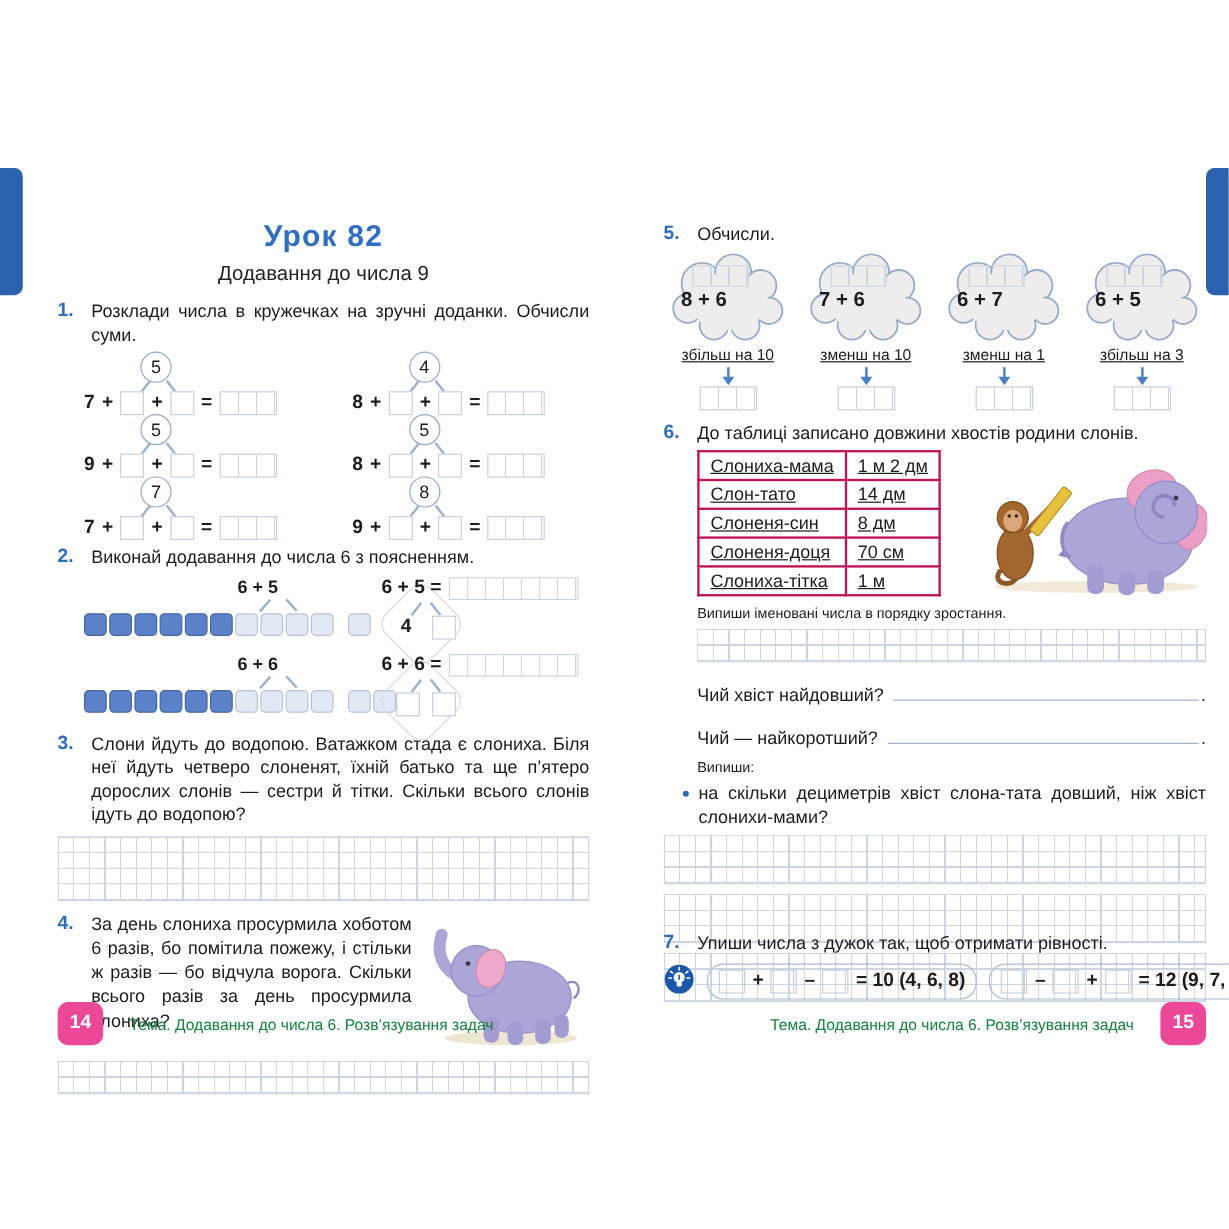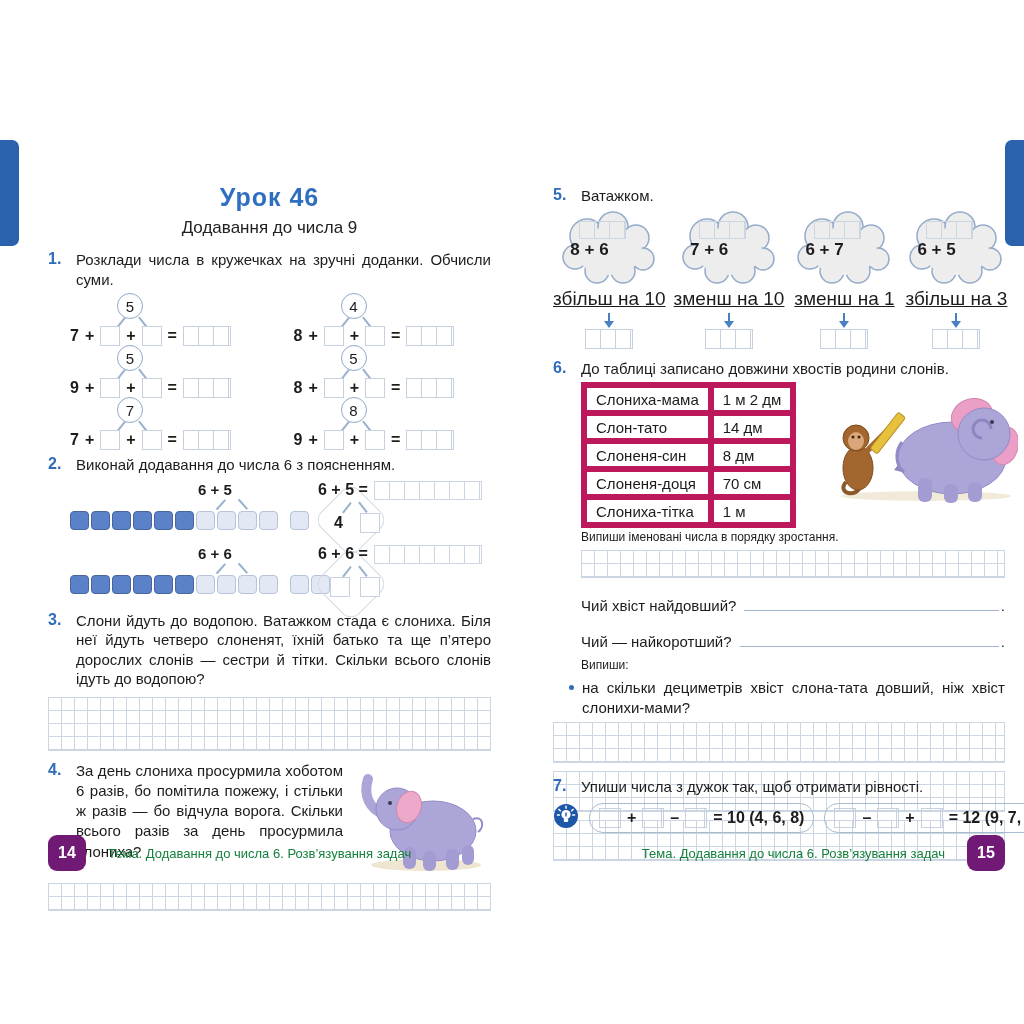--- a/index.html
+++ b/index.html
@@ -67,39 +67,39 @@
   .grid.h40{height:40px;margin:4px 0 8px 0;}
 
   .ex4-flex{display:flex;gap:8px;}
   .ex4-text{flex:1;font-size:15px;line-height:1.35;text-align:justify;}
   .ex4-img{flex:0 0 140px;}
 
   
   .footer{position:absolute;top:835px;display:flex;align-items:center;gap:22px;}
   .footer.fl2{left:48px;width:443px;}
   .footer.fr2{left:553px;width:452px;justify-content:flex-end;}
-  .pgnum{background:#701a75;color:#fff;font-weight:bold;font-size:16px;width:38px;height:36px;
+  .pgnum{background:#ec4899;color:#fff;font-weight:bold;font-size:16px;width:38px;height:36px;
          border-radius:9px;display:flex;align-items:center;justify-content:center;}
   .theme{color:#15803d;font-size:13px;}
 
   
   .clouds{display:grid;grid-template-columns:repeat(4,1fr);column-gap:8px;margin-top:4px;text-decoration:underline;}
   .cloud-col{display:flex;flex-direction:column;align-items:center;}
   .cloud{position:relative;width:104px;height:76px;}
   .cloud-grid{position:absolute;left:22px;top:11px;width:45px;height:16px;border:1px solid #ccd6e3;
               background-image:repeating-linear-gradient(to right,transparent 0 14px,#ccd6e3 14px 15px);}
   .cloud-expr{position:absolute;left:13px;top:30px;font-size:17px;font-weight:bold;}
-  .cloud-op{font-size:19px;margin-top:2px;white-space:nowrap;}
+  .cloud-op{font-size:13px;margin-top:2px;white-space:nowrap;}
   .darr{position:relative;width:2px;height:9px;background:#4a7fc0;margin:3px 0 7px 0;}
   .darr:after{content:'';position:absolute;left:-4px;top:8px;border:5px solid transparent;border-top:7px solid #4a7fc0;}
 
   
   .ex6-flex{display:flex;gap:10px;align-items:flex-start;margin:4px 0 2px 28px;}
   table.tails{border-collapse:collapse;font-size:15px;}
-  table.tails td{border:6px solid #be185d;padding:2.5px 9px;white-space:nowrap;}
+  table.tails td{border:2px solid #be185d;padding:2.5px 9px;white-space:nowrap;text-decoration:underline;}
   .qline{display:flex;align-items:baseline;font-size:15px;margin:19px 0 0 28px;}
   .qline .fillline{flex:1;border-bottom:1px solid #9fb4cc;margin:0 2px 3px 8px;}
   .sec-label{font-size:12px;margin:8px 0 2px 28px;}
   .bullet{display:flex;gap:8px;margin:6px 0 0 16px;}
   .bullet .dot{flex:0 0 5px;width:5px;height:5px;border-radius:50%;background:#2f6cbb;margin-top:7px;}
   .bullet .btxt{flex:1;font-size:15px;line-height:1.32;text-align:justify;}
   .bullet-grid{margin-left:28px;}
 
   
   .ex7{position:absolute;left:553px;top:777px;width:452px;}
@@ -108,21 +108,21 @@
   .pill{border:1.4px solid #a8bccf;border-radius:14px;padding:4px 9px;display:flex;align-items:center;
         gap:6px;font-size:16px;font-weight:bold;white-space:nowrap;}
 </style>
 </head>
 <body>
 
 <div class="tab left"></div>
 <div class="tab right"></div>
 
 <div class="pageL">
-  <div class="lesson-title">Урок 46</div>
+  <div class="lesson-title">Урок 82</div>
   <div class="lesson-sub">Додавання до числа 9</div>
 
   <div class="ex">
     <span class="ex-num">1.</span>
     <span class="ex-text">Розклади числа в кружечках на зручні доданки. Обчисли суми.</span>
   </div>
   <div class="eqs">
 
     <div class="eq">
       <span class="circle">5</span>
@@ -312,21 +312,21 @@
       </span>
     </div>
   </div>
   <div class="grid h27"></div>
 </div>
 
 <div class="pageR">
 
   <div class="ex">
     <span class="ex-num">5.</span>
-    <span class="ex-text">Ватажком.</span>
+    <span class="ex-text">Обчисли.</span>
   </div>
   <div class="clouds">
     <div class="cloud-col">
       <div class="cloud">
         <svg width="104" height="76" viewBox="0 0 104 76">
           <g fill="#ededed" stroke="#94abc9" stroke-width="1.5">
             <circle cx="30" cy="26" r="17"></circle>
               <circle cx="56" cy="17" r="15"></circle>
               <circle cx="79" cy="28" r="13"></circle>
             <circle cx="86" cy="49" r="11"></circle>

